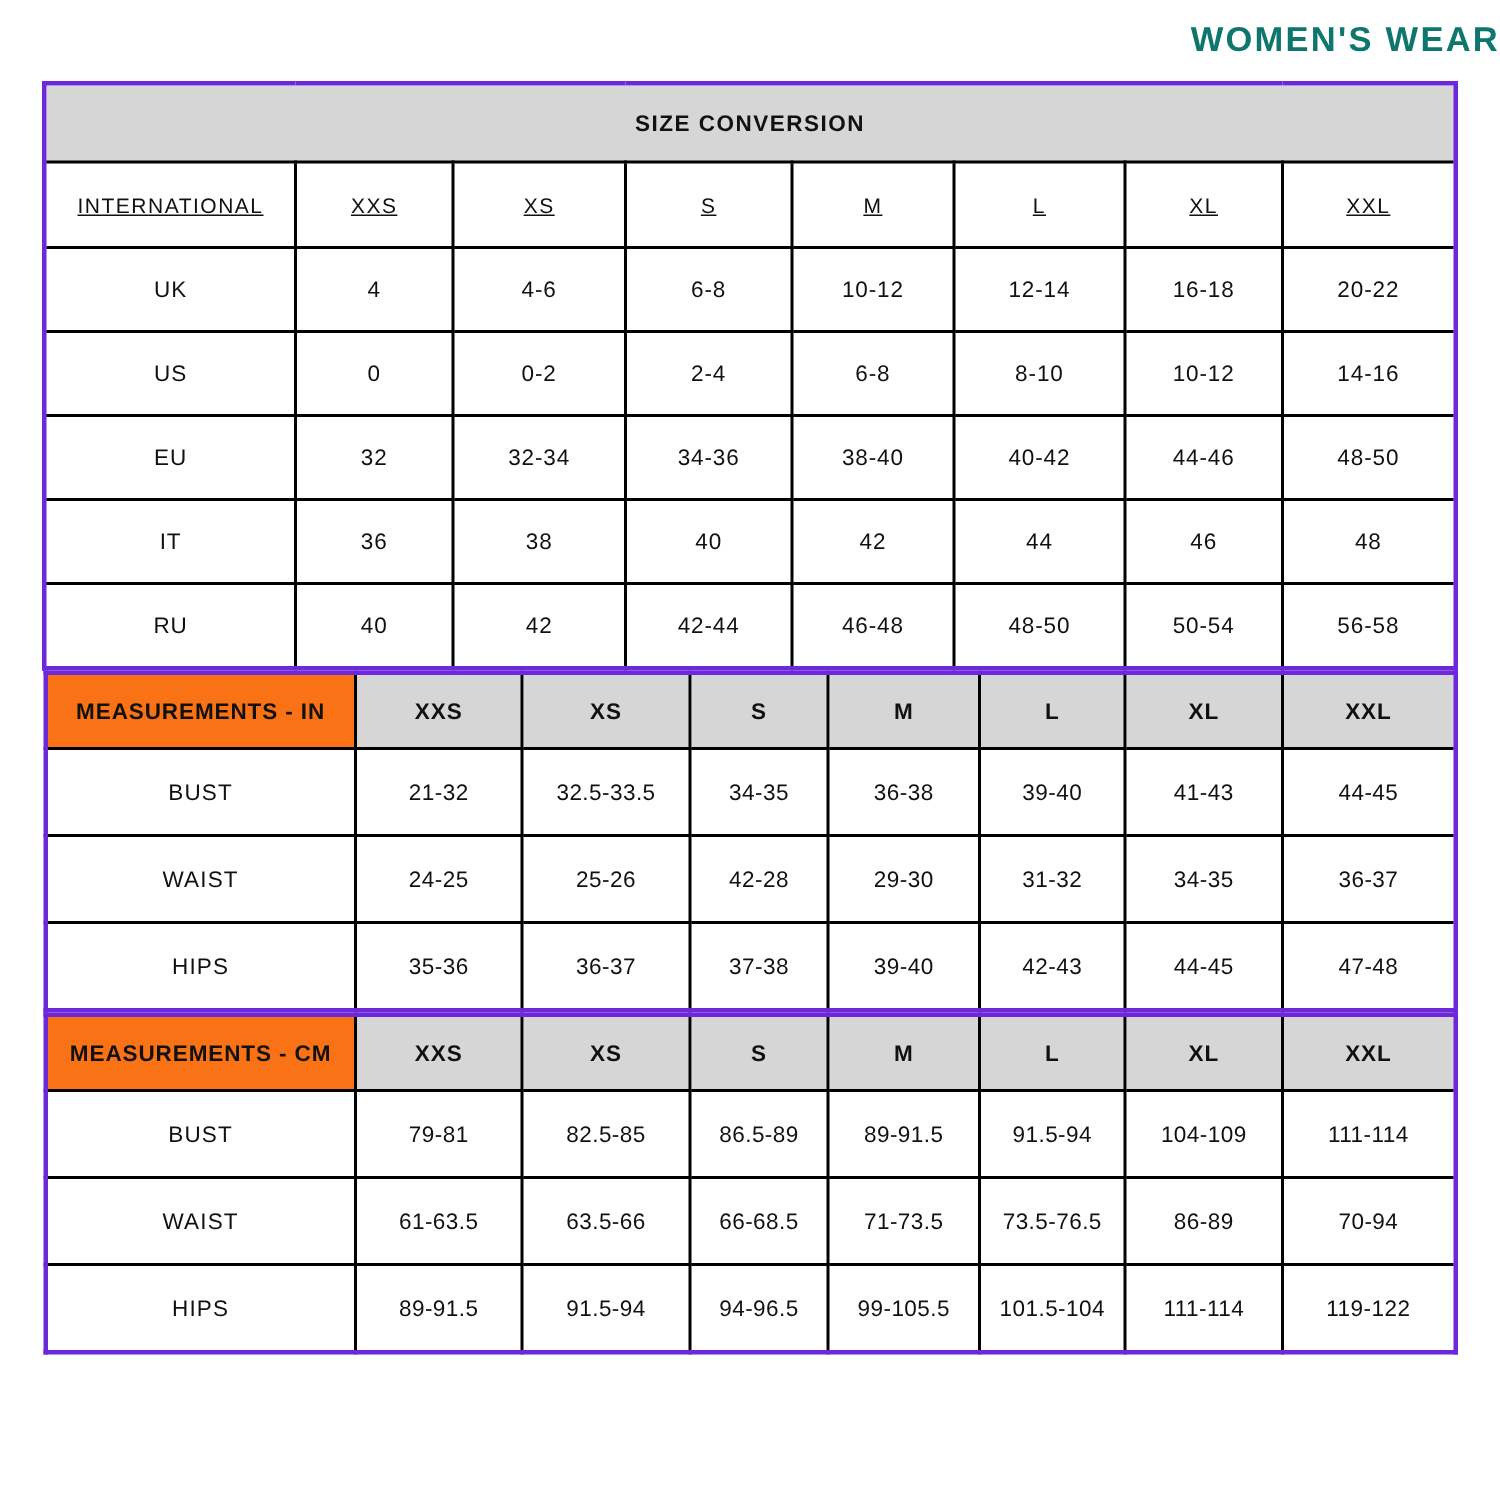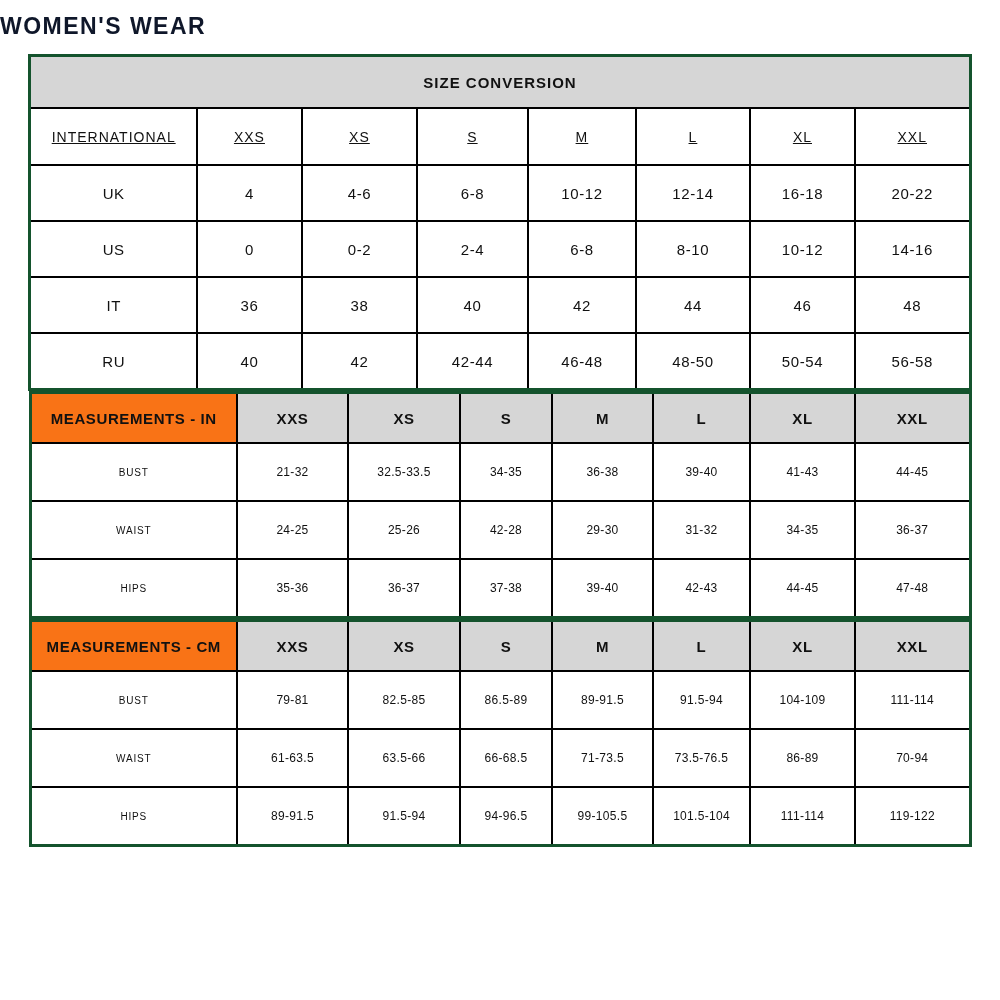--- a/index.html
+++ b/index.html
@@ -12,32 +12,32 @@
   .page {
     width: 1000px;
     height: 1000px;
     background: #ffffff;
     box-sizing: border-box;
     padding-top: 13px;
     overflow: hidden;
   }
   .page-title {
     margin: 0 0 14px 0;
-    text-align: left;
+    text-align: right;
     font-size: 23px;
     font-weight: 700;
     letter-spacing: 1.5px;
-    color: #0f172a;
+    color: #0f766e;
   }
   table.size-table {
     border-collapse: collapse;
     table-layout: fixed;
     width: 940px;
     margin: 0 auto;
-    border: 3px solid #14532d;
+    border: 3px solid #6d28d9;
   }
   table.size-table th,
   table.size-table td {
     border: 2px solid #000000;
     text-align: center;
     vertical-align: middle;
     padding: 0;
     overflow: hidden;
     white-space: nowrap;
   }
@@ -75,27 +75,27 @@
   }
   .m-header-cell {
     background: #d6d6d6;
     font-size: 15px;
     font-weight: 700;
     letter-spacing: 0.6px;
     height: 48px;
   }
   .t2 .row-label, .t3 .row-label {
     height: 56px;
-    font-size: 10px;
+    font-size: 15px;
     font-weight: 400;
     letter-spacing: 0.8px;
   }
   .t2 .value-cell, .t3 .value-cell {
     height: 56px;
-    font-size: 12px;
+    font-size: 15px;
     font-weight: 400;
     letter-spacing: 0.3px;
   }
 </style>
 </head>
 <body>
 
 <div class="page">
 
   <h1 class="page-title">WOMEN'S WEAR</h1>
@@ -141,20 +141,30 @@
           <td class="row-label">US</td>
           <td class="value-cell">0</td>
           <td class="value-cell">0-2</td>
           <td class="value-cell">2-4</td>
           <td class="value-cell">6-8</td>
           <td class="value-cell">8-10</td>
           <td class="value-cell">10-12</td>
           <td class="value-cell">14-16</td>
         </tr>
         <tr>
+          <td class="row-label">EU</td>
+          <td class="value-cell">32</td>
+          <td class="value-cell">32-34</td>
+          <td class="value-cell">34-36</td>
+          <td class="value-cell">38-40</td>
+          <td class="value-cell">40-42</td>
+          <td class="value-cell">44-46</td>
+          <td class="value-cell">48-50</td>
+        </tr>
+        <tr>
           <td class="row-label">IT</td>
           <td class="value-cell">36</td>
           <td class="value-cell">38</td>
           <td class="value-cell">40</td>
           <td class="value-cell">42</td>
           <td class="value-cell">44</td>
           <td class="value-cell">46</td>
           <td class="value-cell">48</td>
         </tr>
         <tr>

